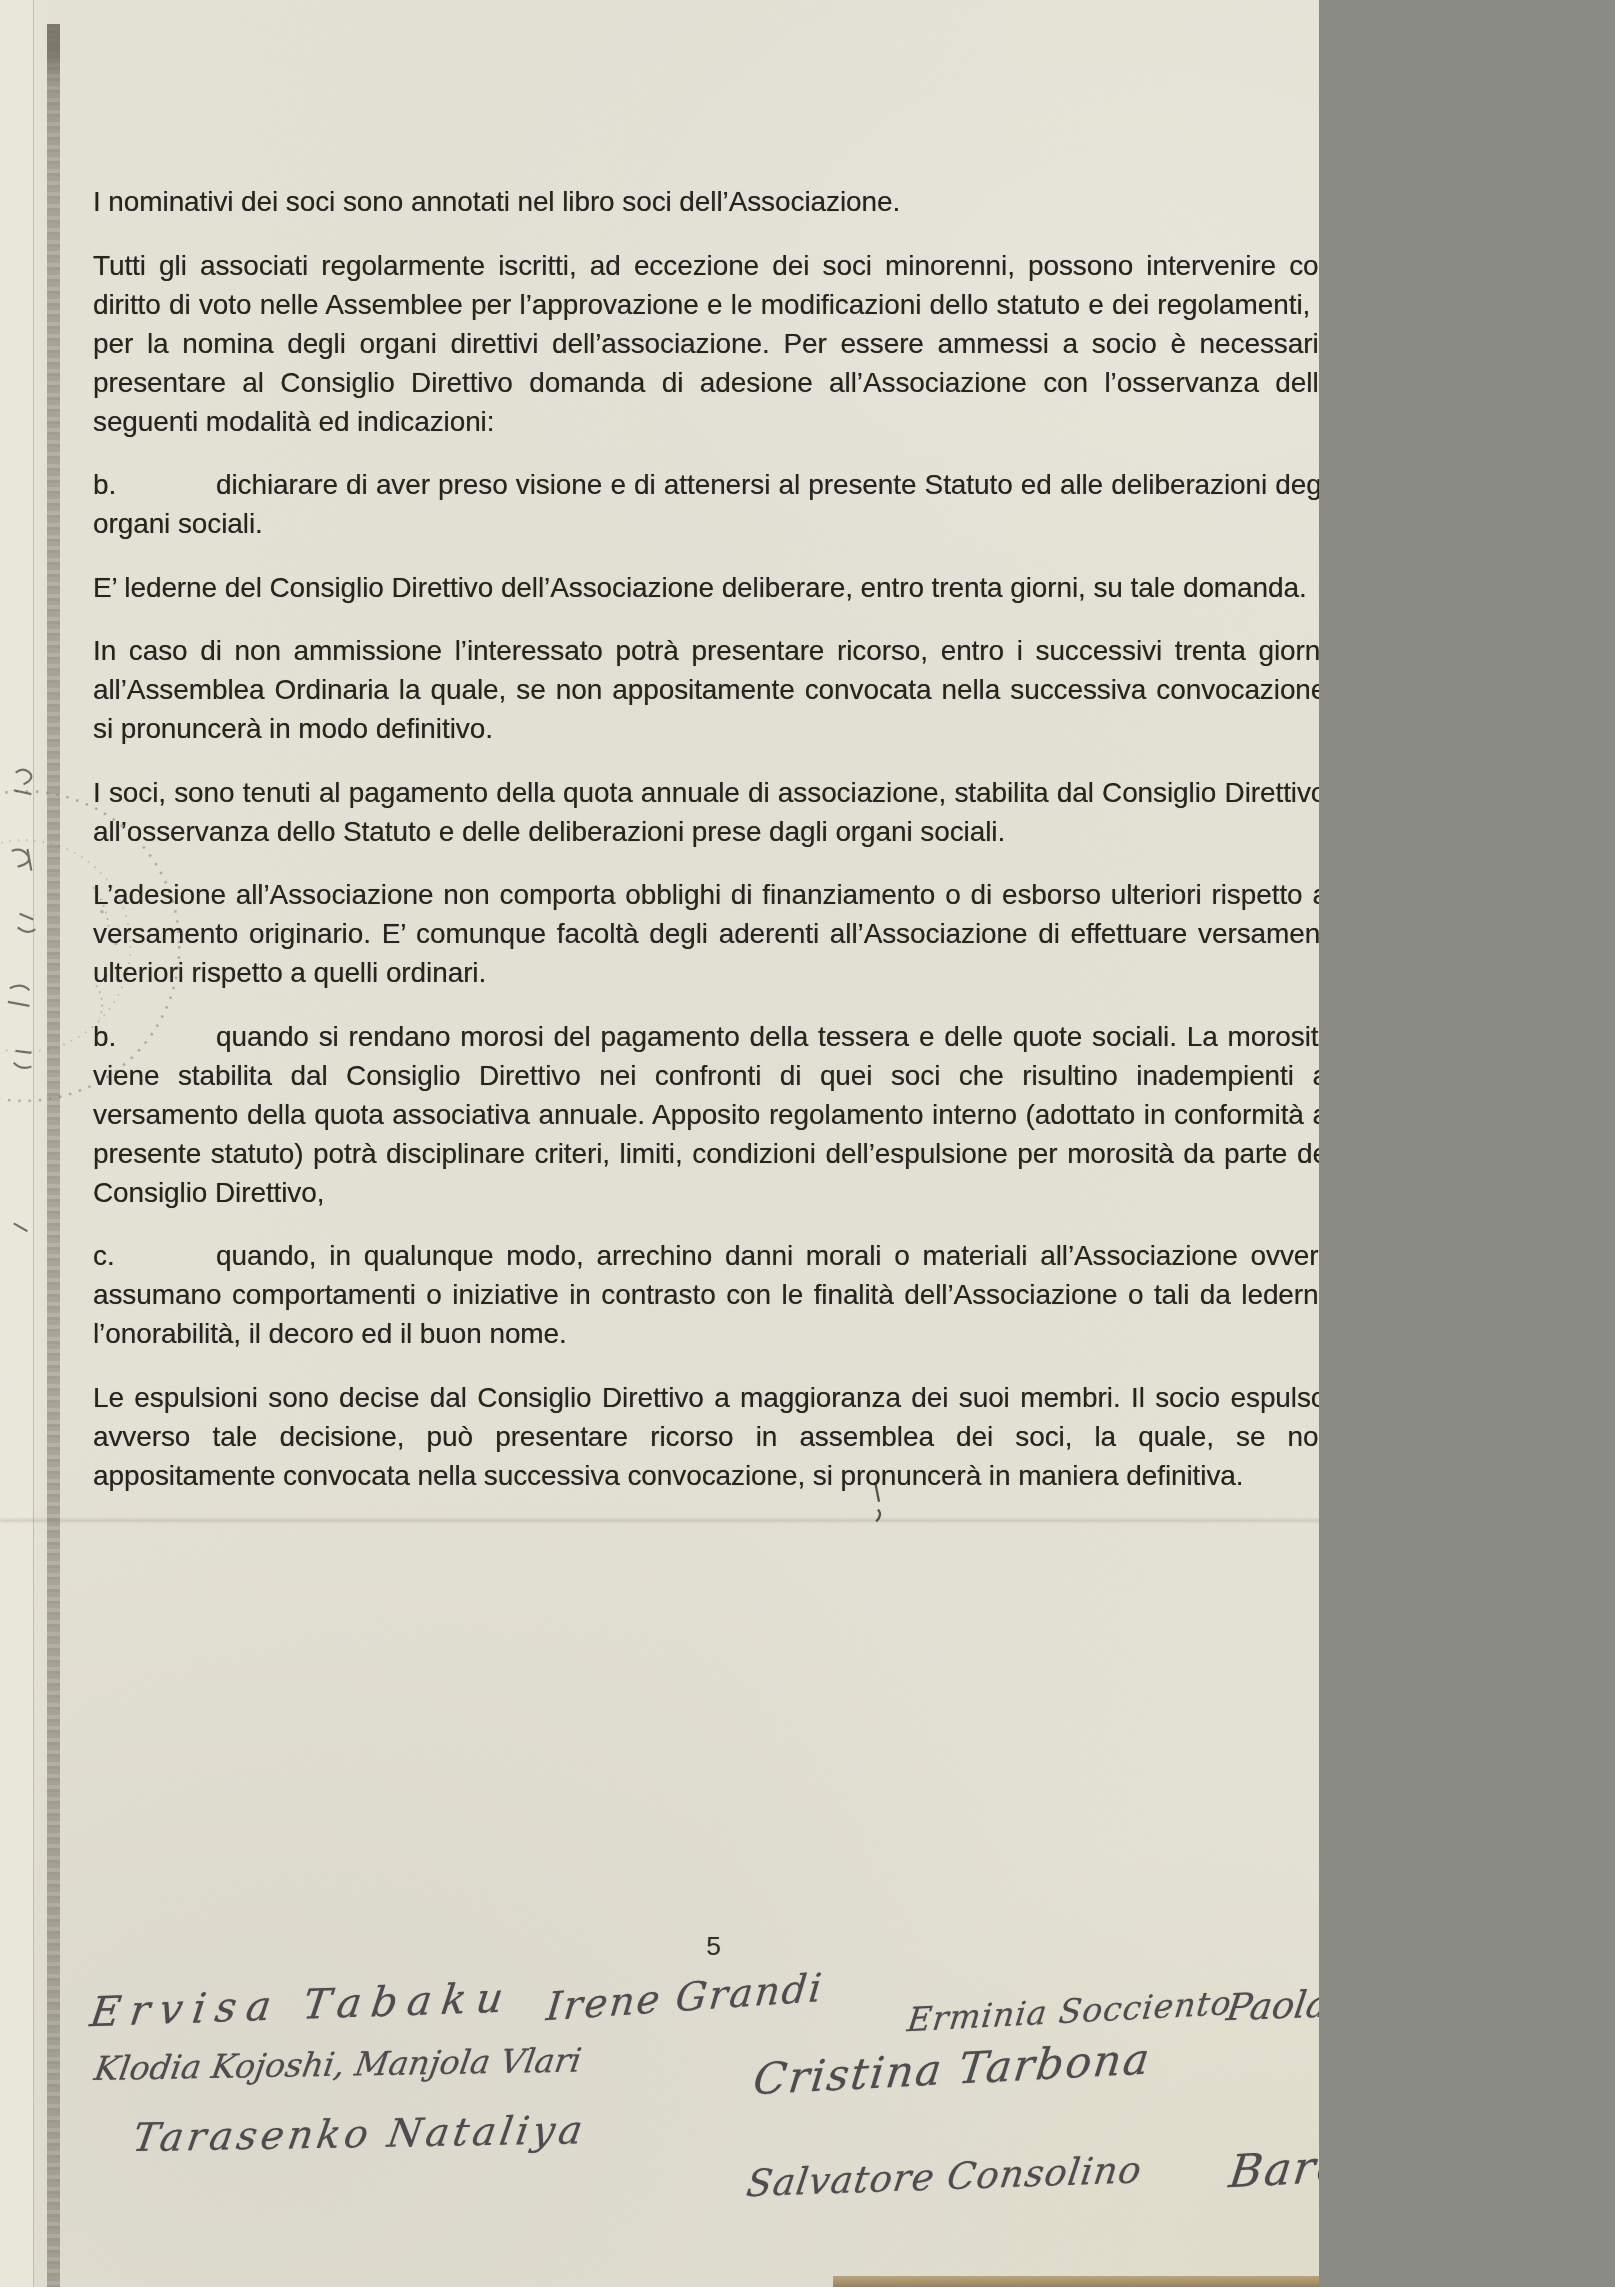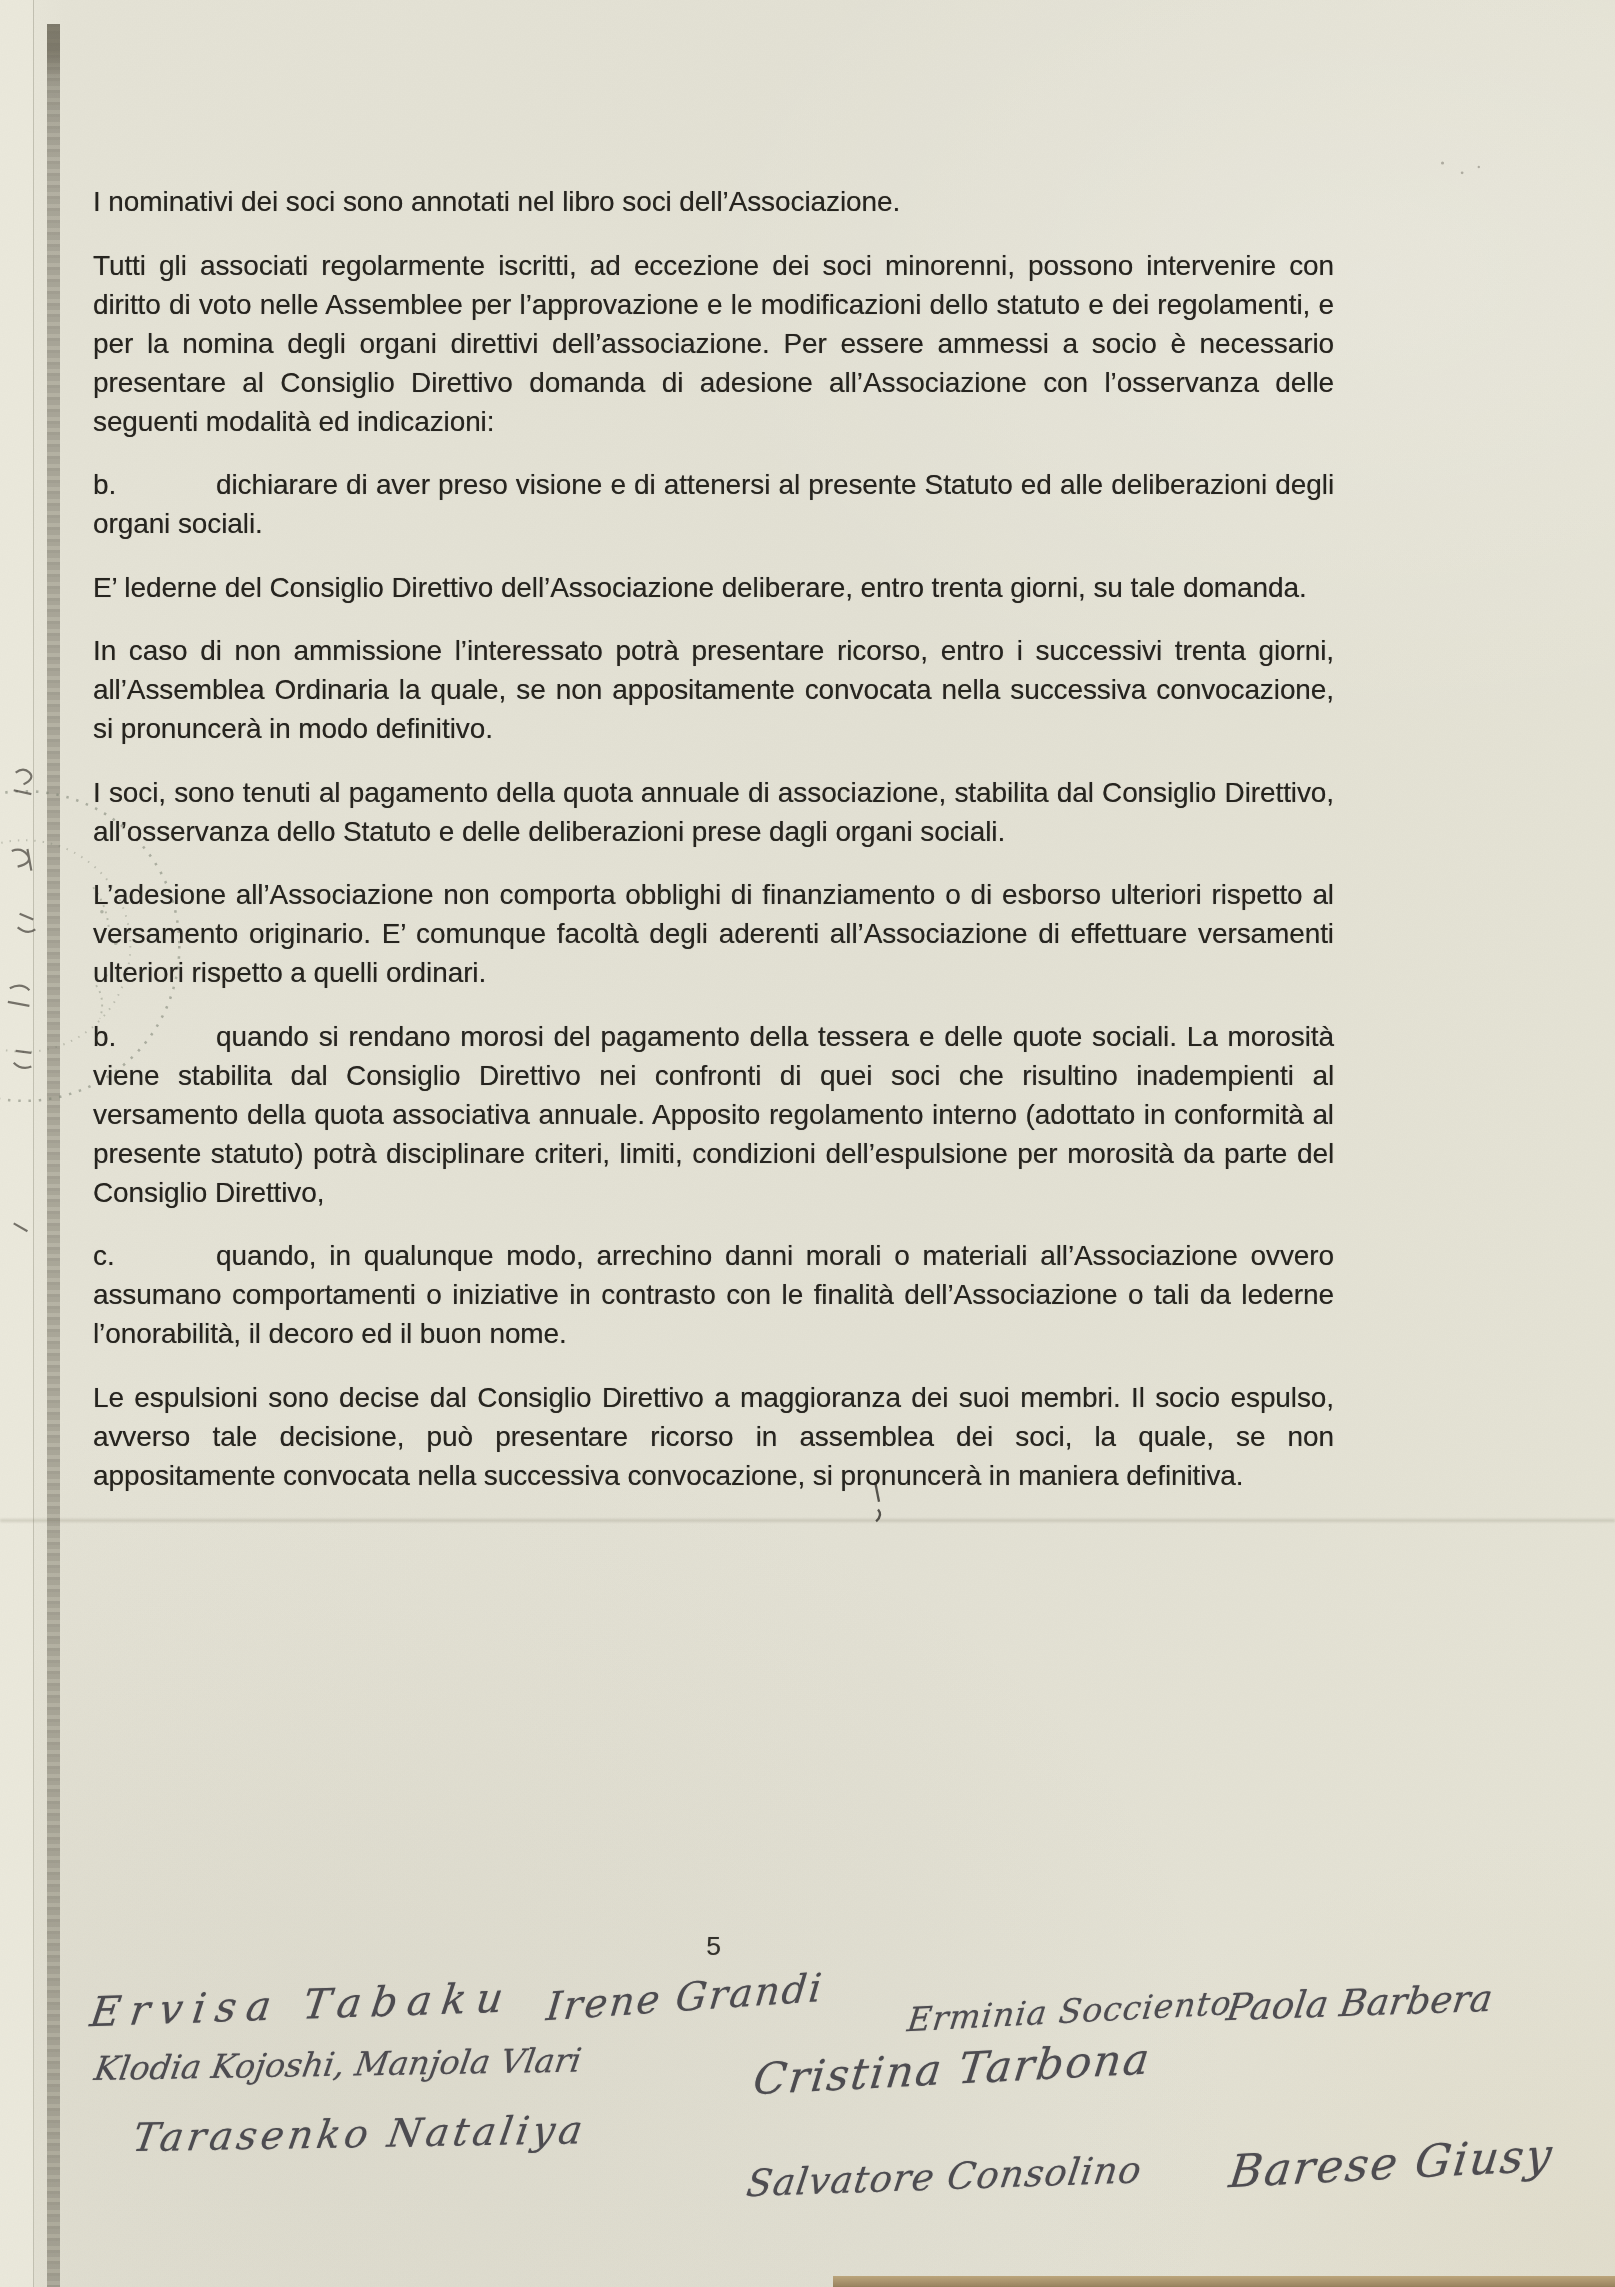--- a/index.html
+++ b/index.html
@@ -1,18 +1,18 @@
 <!DOCTYPE html>
 <html><head>
 <meta charset="utf-8">
 <style>
   html,body{margin:0;padding:0;background:#8a8a85;}
   .page{
     position:relative;
-    width:1615px;height:2288px;
+    width:1319px;height:2288px;
     overflow:hidden;
     font-family:"Liberation Sans","DejaVu Sans",sans-serif;
     background:
       radial-gradient(1176px 784px at 85% 12%, rgba(255,255,255,.16), transparent 60%),
       radial-gradient(1470px 1078px at 18% 92%, rgba(125,118,96,.08), transparent 65%),
       radial-gradient(882px 686px at 98% 98%, rgba(190,170,125,.10), transparent 60%),
       linear-gradient(90deg,#eae8db 0,#e5e3d6 4%,#e3e1d4 55%,#e5e3d5 100%);
   }
   
   .edge-band{

